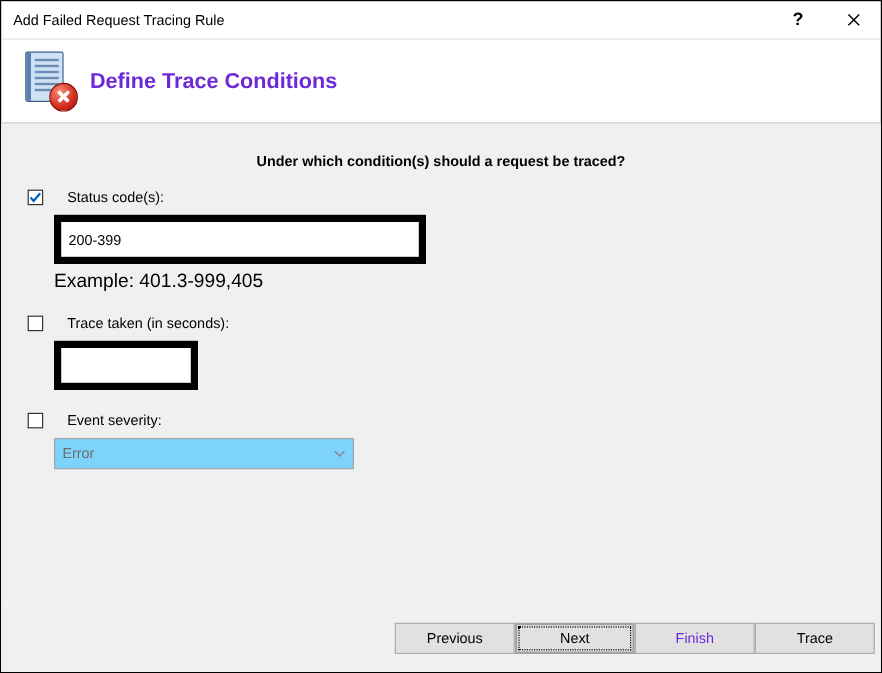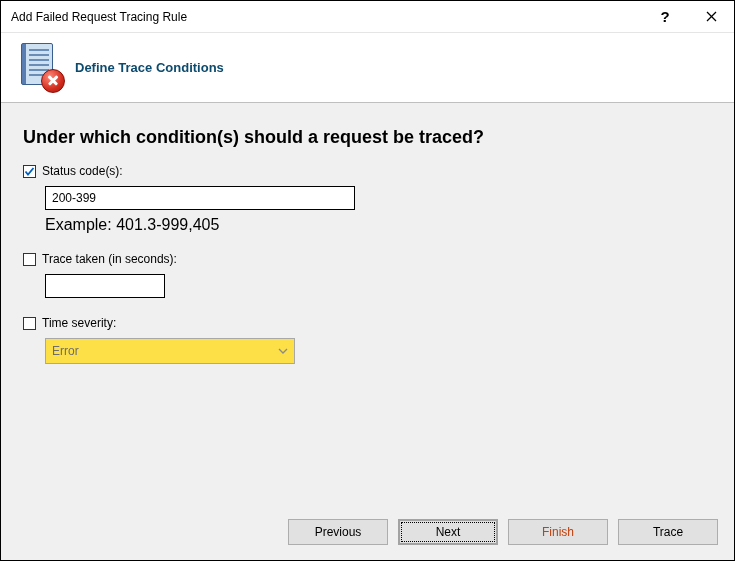--- a/index.html
+++ b/index.html
@@ -92,110 +92,110 @@
     content: "";
     position: absolute;
     width: 12px;
     height: 2.5px;
     background: #fff;
     border-radius: 1px;
   }
   .header-icon .badge::before { transform: rotate(45deg); }
   .header-icon .badge::after { transform: rotate(-45deg); }
   .header-title {
-    font-size: 13px;
+    font-size: 18px;
     font-weight: bold;
-    color: #0c4a6e;
+    color: #6d28d9;
   }
   .content {
     flex: 1;
     background: #f0f0f0;
     padding: 24px 22px;
   }
   .question {
-    font-size: 18px;
+    font-size: 12px;
     font-weight: bold;
     margin-bottom: 16px;
+    text-align: center;
   }
   .chk-row {
     display: flex;
     align-items: center;
-    gap: 6px;
+    gap: 20px;
     margin-bottom: 8px;
   }
   .chk {
     width: 13px;
     height: 13px;
     border: 1px solid #333;
     background: #fff;
     display: inline-flex;
     align-items: center;
     justify-content: center;
   }
   .chk.checked svg { display: block; }
   .chk svg { display: none; width: 11px; height: 11px; }
   .chk-label { font-size: 12px; }
   .field-block { margin-left: 22px; margin-bottom: 18px; }
   .text-input {
     width: 310px;
-    height: 24px;
-    border: 1px solid #000000;
+    height: 41px;
+    border: 6px solid #000000;
     background: #fff;
     padding: 3px 6px;
     font-size: 12px;
     font-family: inherit;
     display: block;
   }
   .small-input { width: 120px; }
   .example {
     font-size: 16px;
     color: #000;
     margin-top: 6px;
   }
   .select-disabled {
     width: 250px;
     height: 24px;
-    background: #fde047;
+    background: #7dd3fc;
     border: 1px solid #a8a8a8;
     display: flex;
     align-items: center;
     justify-content: space-between;
     padding: 12px 6px;
     color: #6d6d6d;
     font-size: 12px;
   }
   .select-disabled .chev { width: 10px; height: 10px; }
   .footer {
     height: 56px;
     background: #f0f0f0;
     display: flex;
     align-items: center;
     justify-content: flex-end;
-    padding: 0 16px;
-    gap: 10px;
+    padding: 0 5px;
   }
   .btn {
     width: 100px;
     height: 26px;
     background: #e1e1e1;
     border: 1px solid #adadad;
     font-size: 12px;
     font-family: inherit;
     cursor: pointer;
     display: flex;
     align-items: center;
     justify-content: center;
   }
   .btn.default {
     border: 2px solid #a3a3a3;
     outline: 1px dotted #000;
     outline-offset: -4px;
   }
   .btn.disabled {
-    color: #c2410c;
+    color: #6d28d9;
     background: #e1e1e1;
     cursor: default;
   }
 </style>
 </head>
 <body>
 
 <div class="dialog">
 
   <div class="titlebar">
@@ -240,21 +240,21 @@
       <span class="chk-label">Trace taken (in seconds):</span>
     </div>
     <div class="field-block">
       <input type="text" class="text-input small-input" value="" style="">
     </div>
 
     <div class="chk-row">
       <span class="chk">
         
       </span>
-      <span class="chk-label">Time severity:</span>
+      <span class="chk-label">Event severity:</span>
     </div>
     <div class="field-block">
       <div class="select-disabled">
         <span>Error</span>
         <svg class="chev" viewBox="0 0 10 10">
           <polyline points="1,3 5,7 9,3" fill="none" stroke="#8a8a8a" stroke-width="1.3"></polyline>
         </svg>
       </div>
     </div>
   </div>

